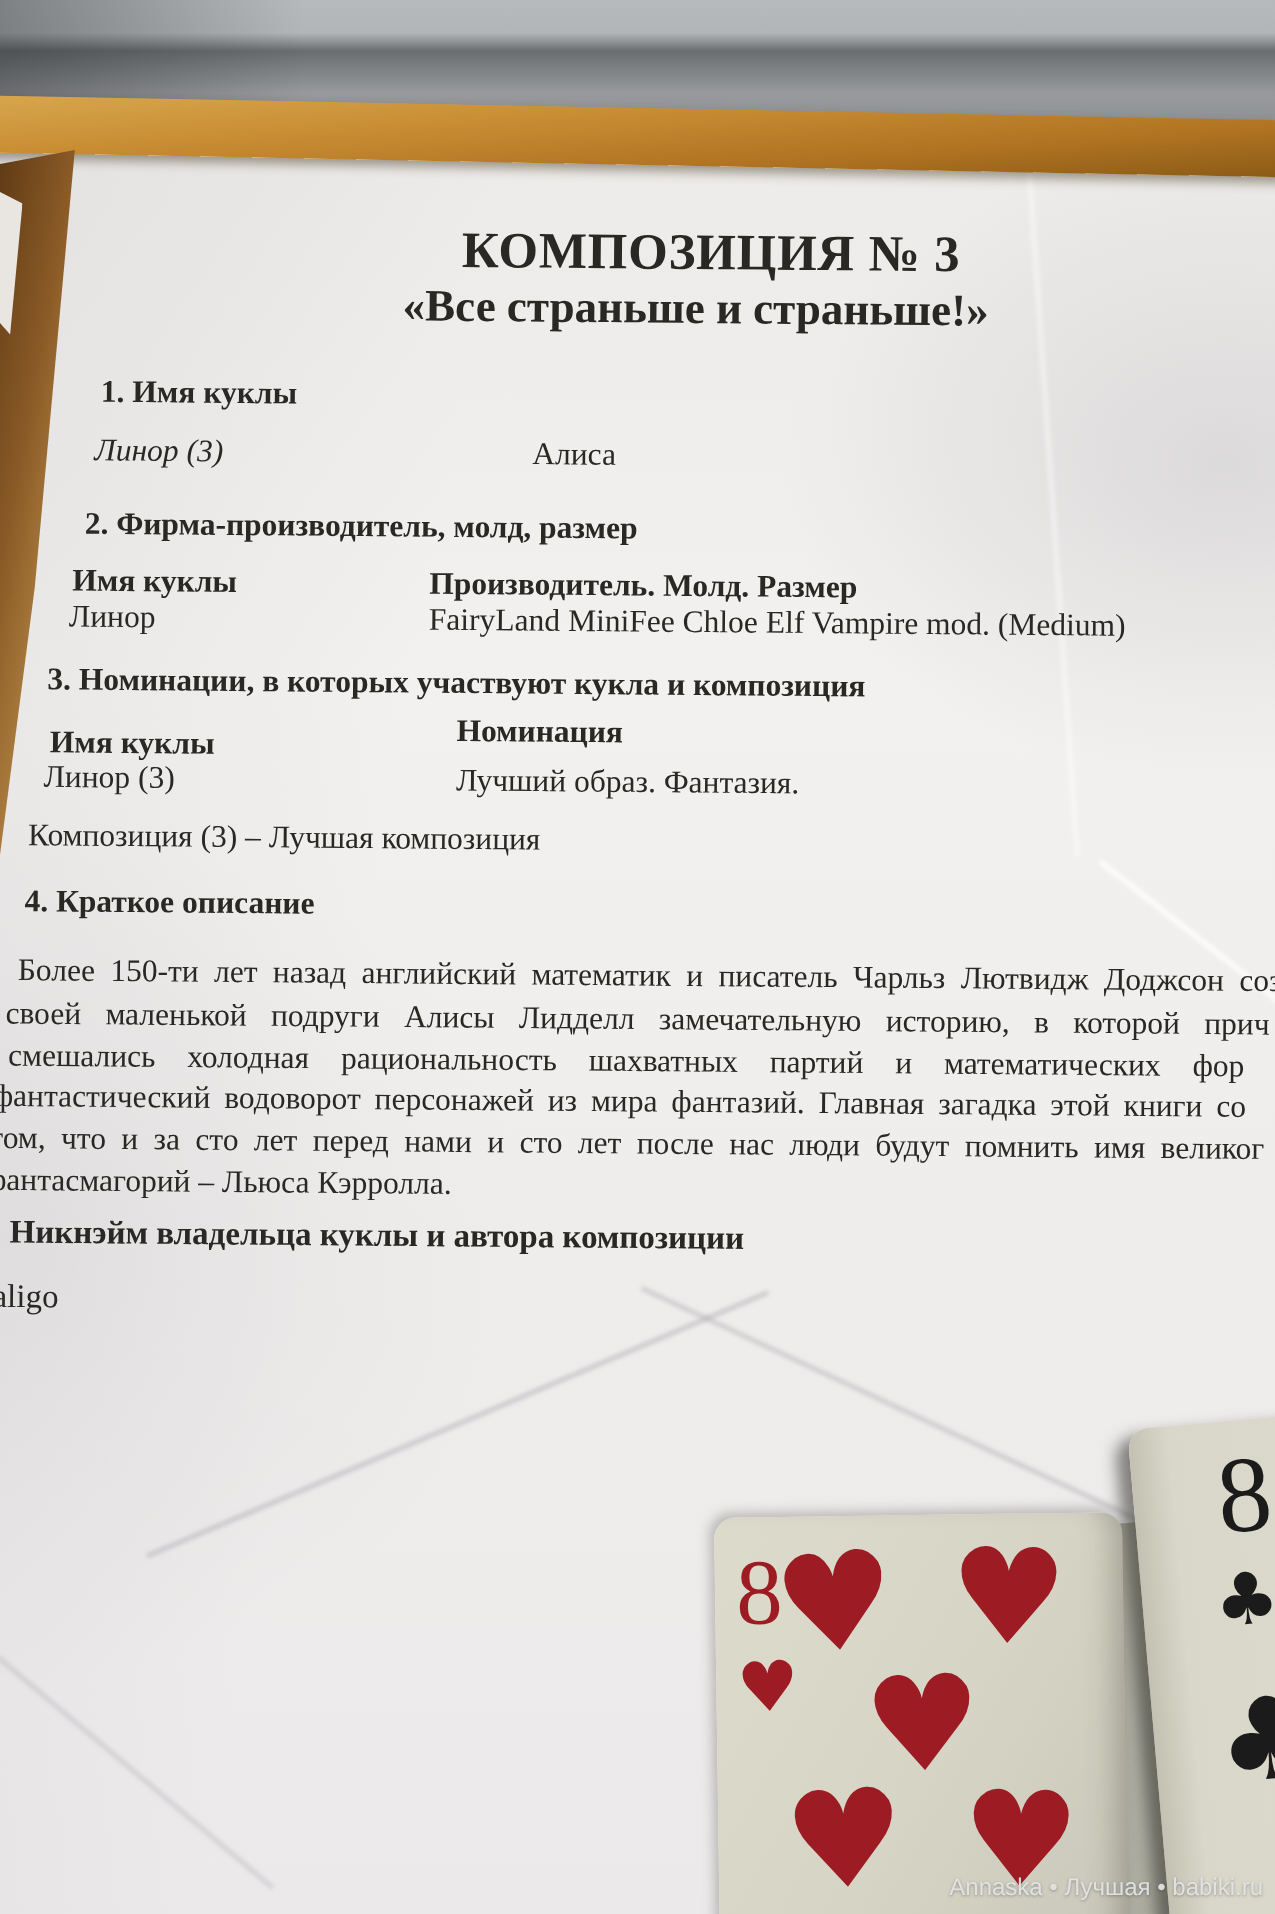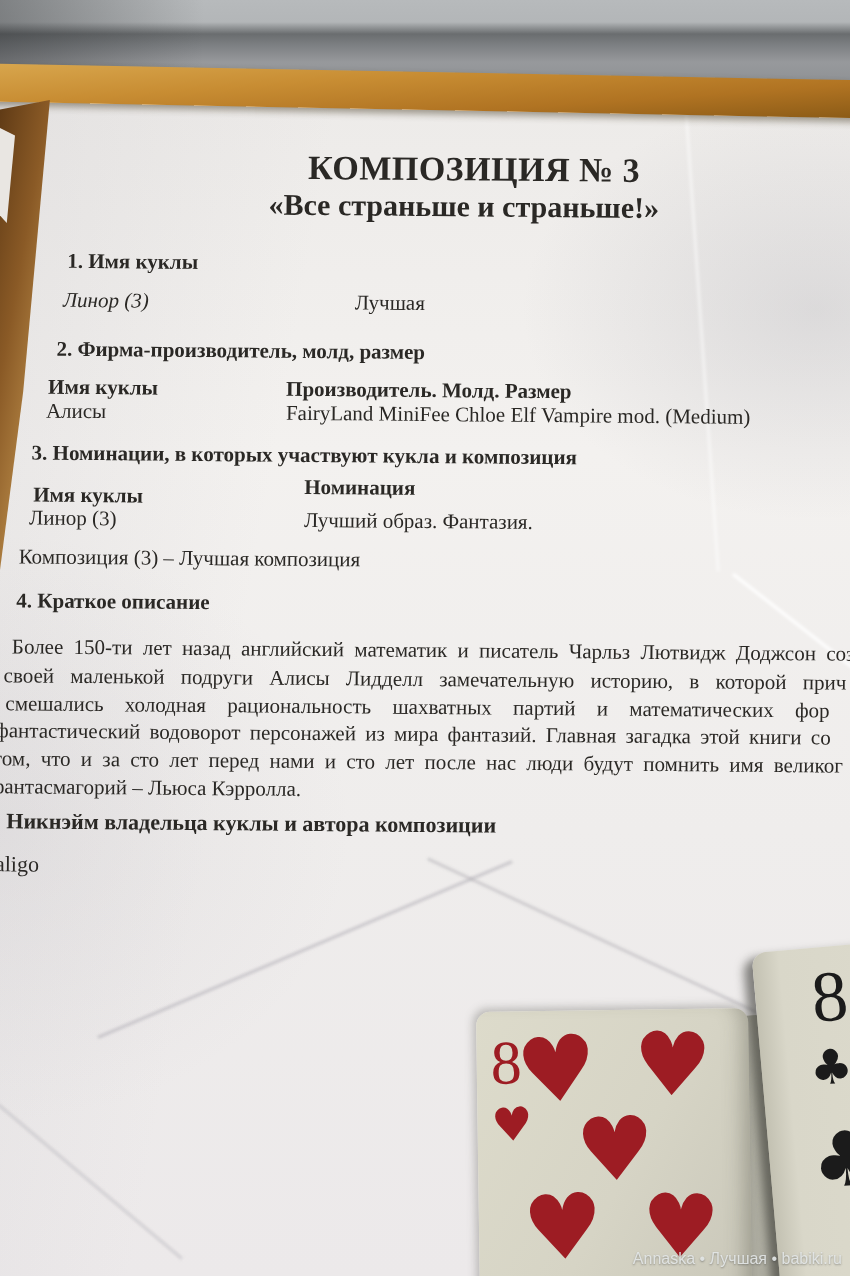--- a/index.html
+++ b/index.html
@@ -114,26 +114,26 @@
   <div class="wood-bar"></div>
   <div class="wood-left"></div>
   <div class="paper-sliver"></div>
 
   <div class="doc">
     <div class="t1">КОМПОЗИЦИЯ № 3</div>
     <div class="t2">«Все страньше и страньше!»</div>
 
     <div class="h s1h">1. Имя куклы</div>
     <div class="b s1a">Линор (3)</div>
-    <div class="b s1b">Лучшая</div>
+    <div class="b s1b">Алиса</div>
 
     <div class="h s2h">2. Фирма-производитель, молд, размер</div>
     <div class="h s2c1">Имя куклы</div>
     <div class="h s2c2">Производитель. Молд. Размер</div>
-    <div class="b s2r1">Алисы</div>
+    <div class="b s2r1">Линор</div>
     <div class="b s2r2">FairyLand MiniFee Chloe Elf Vampire mod. (Medium)</div>
 
     <div class="h s3h">3. Номинации, в которых участвуют кукла и композиция</div>
     <div class="h s3c1">Имя куклы</div>
     <div class="h s3c2">Номинация</div>
     <div class="b s3r1">Линор (3)</div>
     <div class="b s3r2">Лучший образ. Фантазия.</div>
     <div class="b s3n">Композиция (3) – Лучшая композиция</div>
 
     <div class="h s4h">4. Краткое описание</div>

